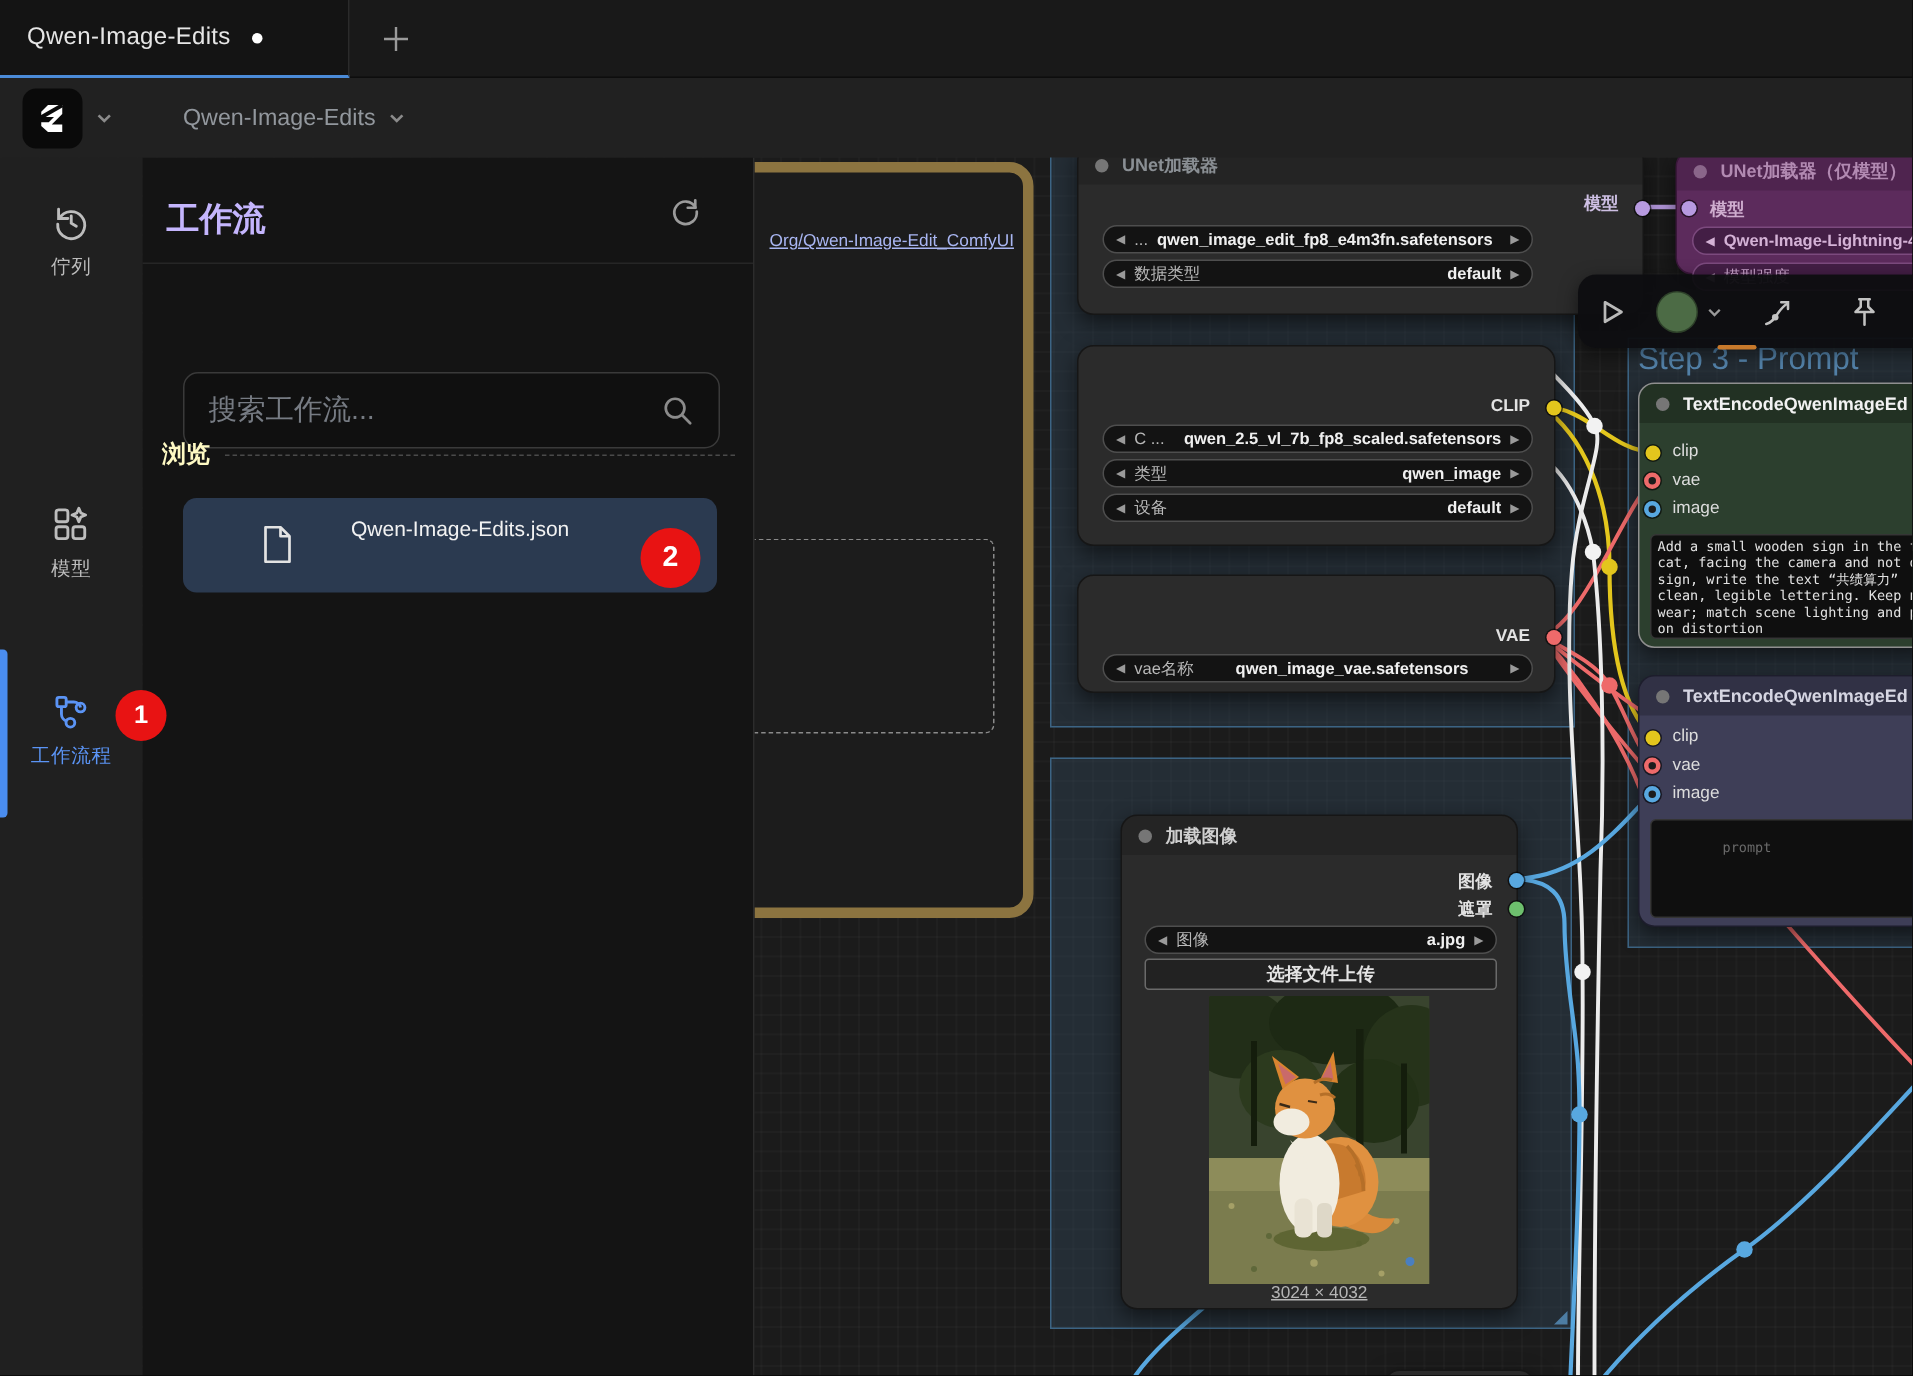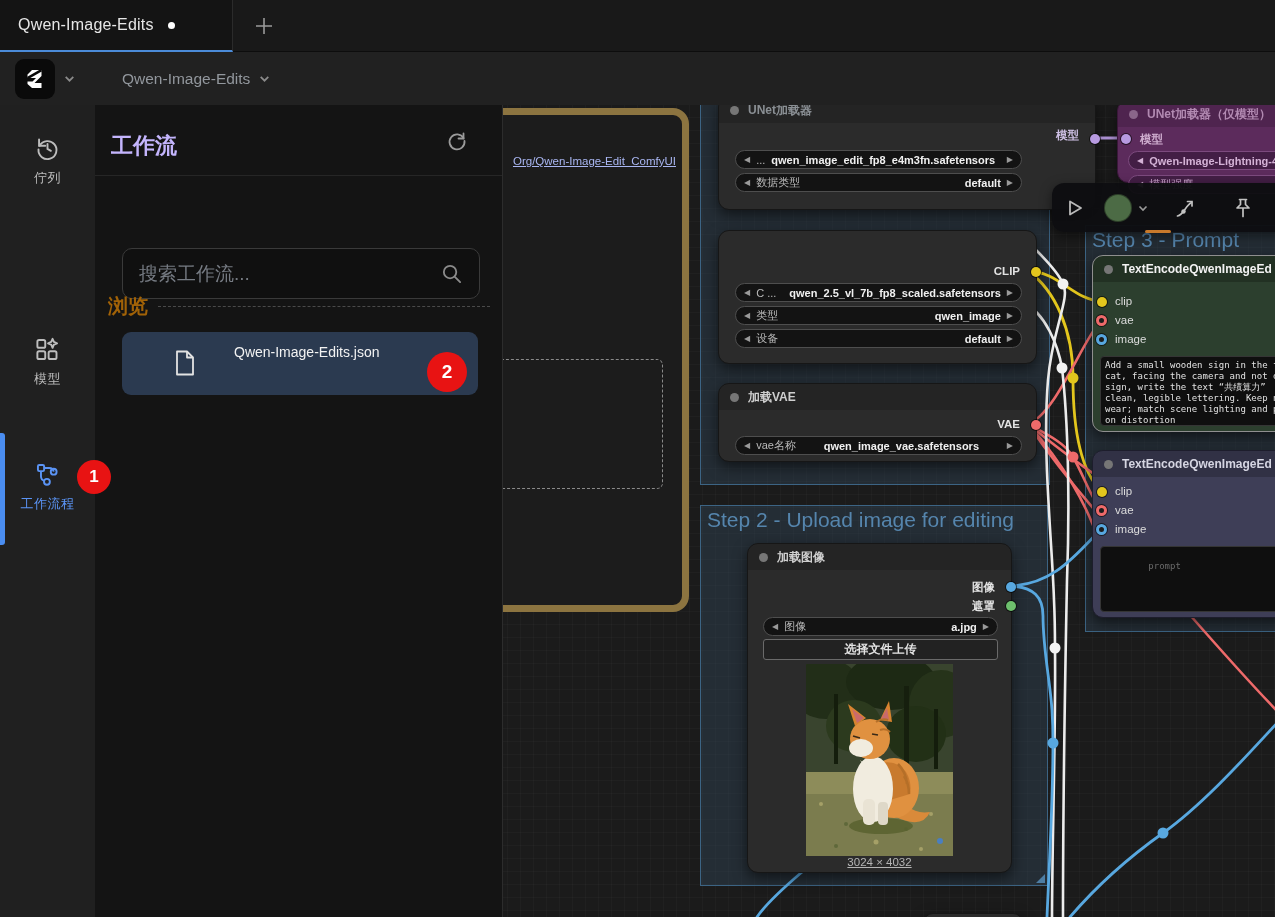--- a/index.html
+++ b/index.html
@@ -31,21 +31,21 @@
   .badge1 { position:absolute; left:77px; top:355px; width:34px; height:34px; font-size:17px; z-index:65; }
   
   .panel { position:absolute; left:95px; top:105px; width:408px; height:812px; background:#141414; border-right:1px solid #2c2c2c; z-index:55; }
   .panel-title { position:absolute; left:16px; top:26px; font-size:22px; font-weight:bold; color:#c4b5fd;text-align:right; }
   .refresh-btn { position:absolute; left:350px; top:24px; width:26px; height:26px; color:#9b9b9b; cursor:pointer; }
   .panel-div { position:absolute; left:0; top:70px; width:100%; border-top:1px solid #262626; }
   .searchbox { position:absolute; left:27px; top:99px; width:358px; height:51px; background:#101010; border:1px solid #3a3a3a; border-radius:10px; display:flex; align-items:center; padding:0 16px;margin-top:44px; }
   .searchbox input { flex:1; background:transparent; border:none; outline:none; color:#cfcfcf; font-size:19px; font-family:inherit; }
   .searchbox input::placeholder { color:#767b83; }
   .sec-row { position:absolute; left:13px; top:188px; width:382px; display:flex; align-items:center; gap:10px; }
-  .sec-title { font-size:20px; color:#a16207; font-weight:bold; white-space:nowrap;font-family:Liberation Serif, serif; }
+  .sec-title { font-size:16px; color:#fef9c3; font-weight:bold; white-space:nowrap;font-family:Liberation Serif, serif; }
   .sec-dash { flex:1; border-top:1px dashed #4a4a4a; }
   .wf-item { position:absolute; left:27px; top:227px; width:356px; height:63px; background:#2b3a50; border-radius:9px; cursor:pointer; }
   .wf-item .ficon { position:absolute; left:52px; top:18px; color:#e3e3e3; }
   .wf-item .fname { position:absolute; left:112px; top:10px; width:210px; font-size:14px; line-height:21px; color:#f2f2f2; word-break:break-all; }
   .badge2 { position:absolute; left:305px; top:20px; width:40px; height:40px; font-size:19px; }
   
   .canvas { position:absolute; inset:0; z-index:10; overflow:hidden;
     background-color:#1b1b1b;
     background-image:
       linear-gradient(rgba(255,255,255,.022) 1px, transparent 1px),
@@ -102,21 +102,20 @@
   <div class="canvas">
 
     <div class="note-node">
       <span class="note-link">Org/Qwen-Image-Edit_ComfyUI</span>
       <div class="note-dashed"></div>
     </div>
 
     <div class="group" style="left:700px; top:70px; width:350px; height:415px;"></div>
 
     <div class="group" style="left:700px; top:505px; width:348px; height:381px;">
-      <div class="group-title">Step 2 - Upload image for editing</div>
       <div class="g-resize"></div>
     </div>
 
     <div class="group" style="left:1085px; top:225px; width:205px; height:407px;">
       <div class="group-title">Step 3 - Prompt</div>
     </div>
 
     <svg width="1275" height="917" style="position:absolute; left:0; top:0;">
       <g fill="none" stroke-linecap="round">
 
@@ -188,24 +187,20 @@
       </div>
       <div class="pill" style="left:16px; top:98px; width:287px;">
         <span class="arr">◀</span>
         <span class="plabel">设备</span>
         <span class="pval">default</span>
         <span class="arr">▶</span>
       </div>
     </div>
 
     <div class="node" style="left:718px; top:383px; width:319px; height:79px;">
-      <div class="node-head">
-        <span class="node-dot"></span>
-        <span class="node-title">加载VAE</span>
-      </div>
       <span class="out-label" style="top:34px;">VAE</span>
       <span class="port" style="right:-5px; top:36px; background:#ee6a6a;"></span>
       <div class="pill" style="left:16px; top:52px; width:287px;">
         <span class="arr">◀</span>
         <span class="plabel">vae名称</span>
         <span class="pval ctr">qwen_image_vae.safetensors</span>
         <span class="arr">▶</span>
       </div>
     </div>
 

